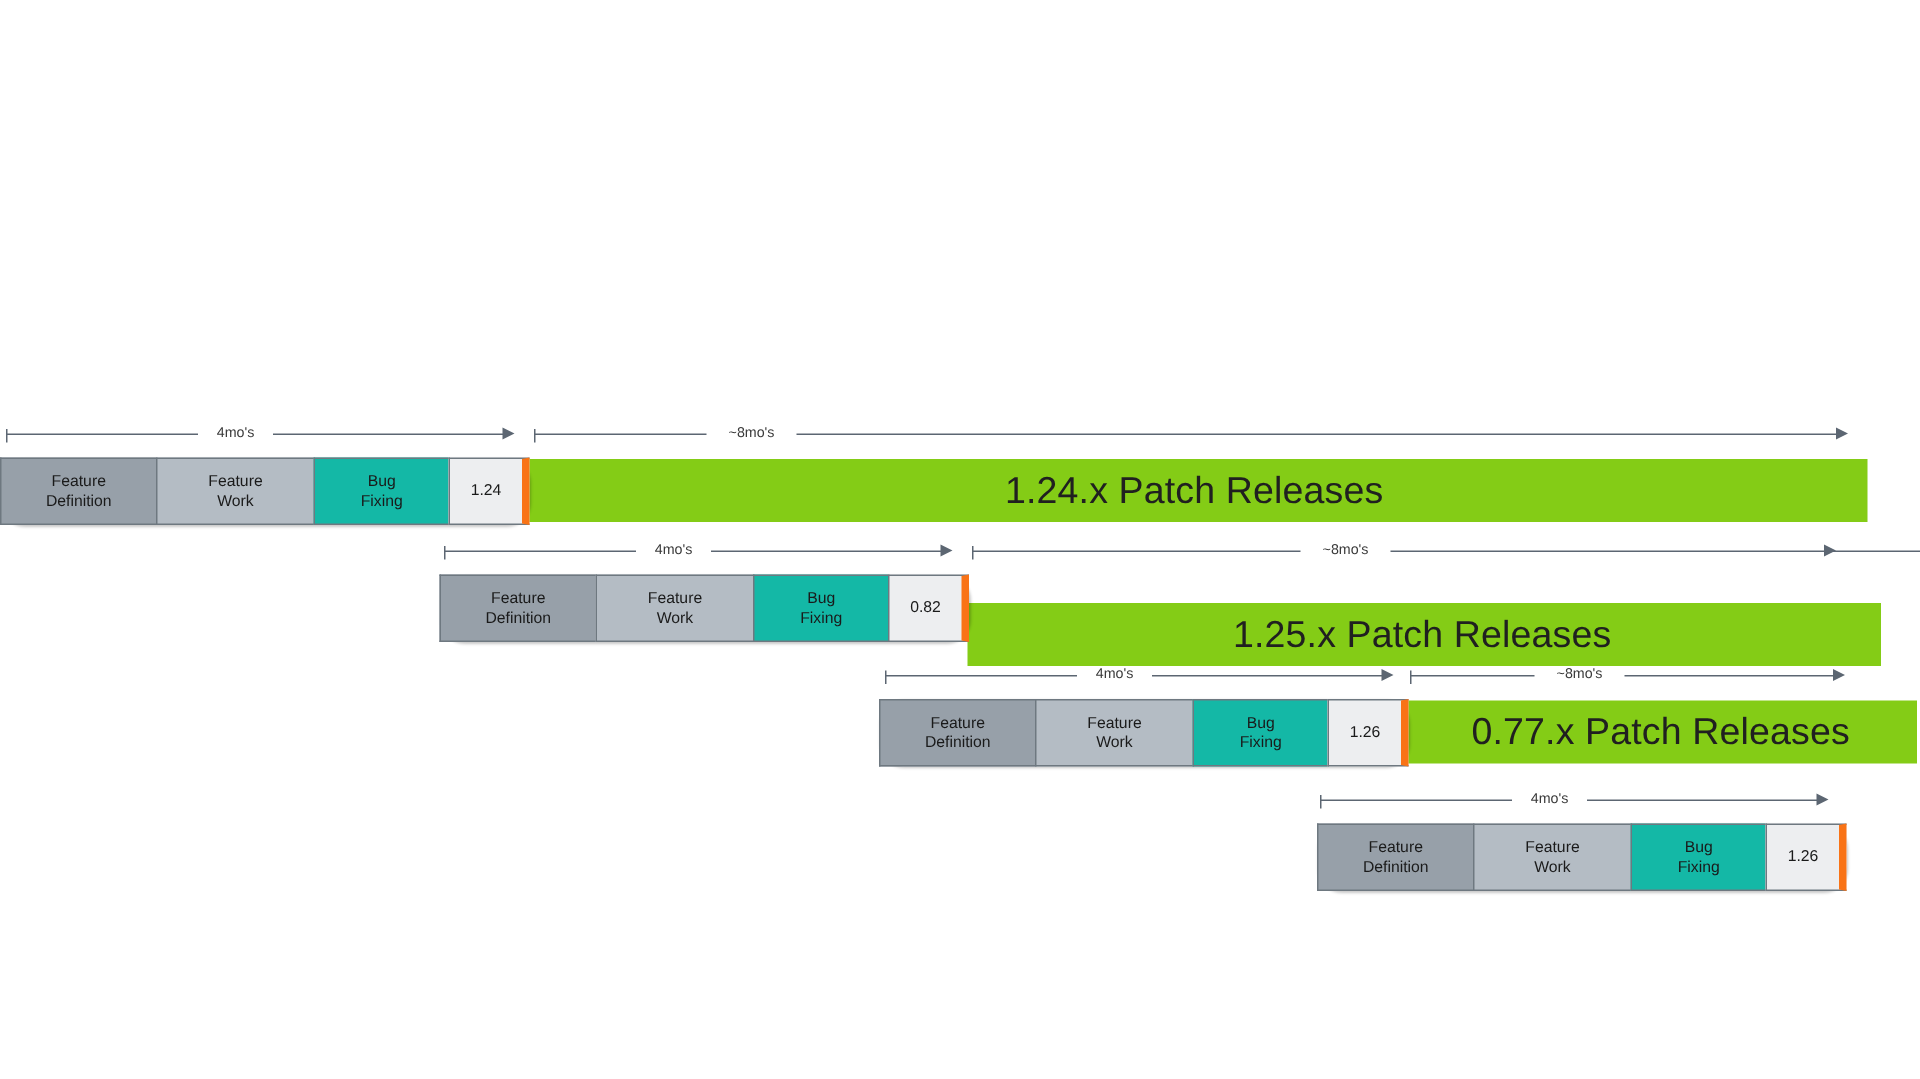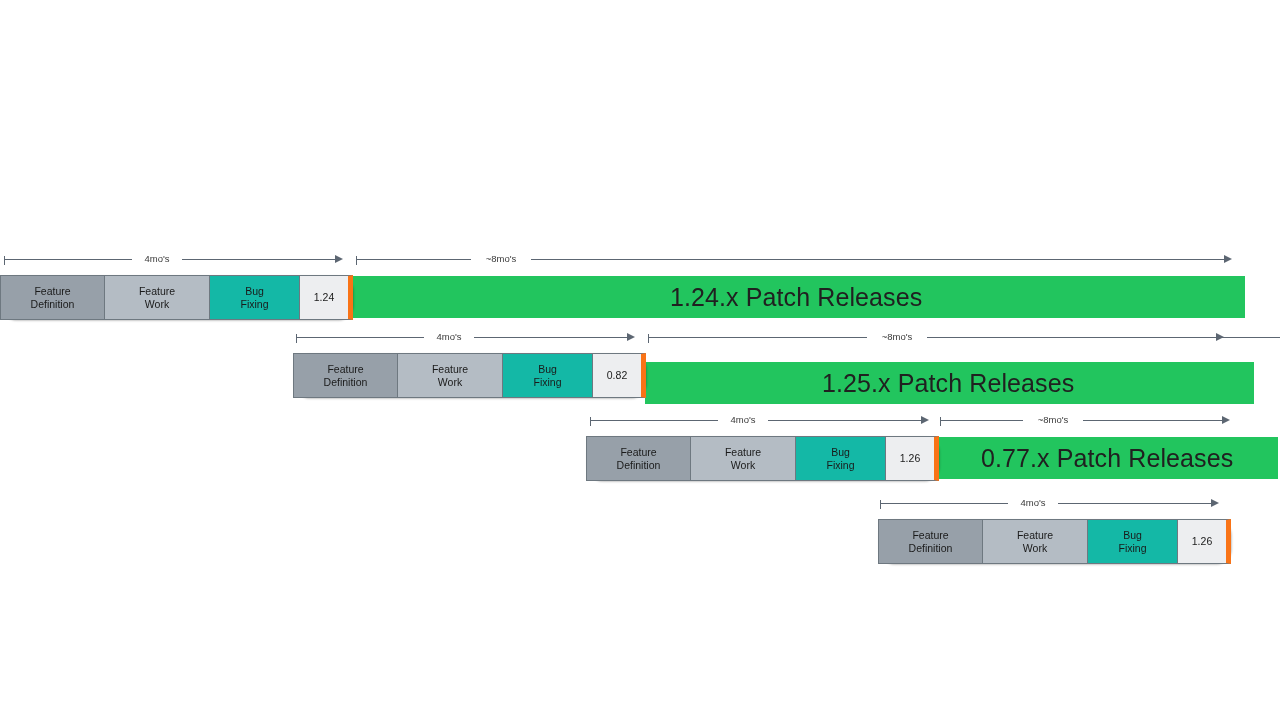--- a/index.html
+++ b/index.html
@@ -11,31 +11,32 @@
     width: 1280px;
     height: 719px;
     background: #ffffff;
     font-family: "Liberation Sans", sans-serif;
     overflow: hidden;
   }
   .canvas {
     position: relative;
     width: 1280px;
     height: 554px;
+    margin-top: 30px;
   }
 
   
   .release-row {
     position: absolute;
   }
 
   
   .patch-band {
     position: absolute;
-    background: #22c55e;
+    background: #84cc16;
     display: flex;
     align-items: center;
     box-sizing: border-box;
   }
   .patch-band-label {
     color: #202020;
     white-space: nowrap;
     font-weight: 400;
     letter-spacing: 0.1px;
   }
@@ -166,21 +167,21 @@
     </div>
 
     <div class="measure" style="left:648px; top:328px; width:585px;">
       <span class="cap-left"></span>
       <span class="seg" style="left:0px; width:219px;"></span>
       <span class="seg" style="left:279px; width:590px;"></span>
       <span class="arrow-head" style="left:568px;"></span>
       <span class="measure-label" style="left:219px; width:60px;">~8mo's</span>
     </div>
 
-    <div class="patch-band" style="left:645px; top:362px; width:609px; height:42px;">
+    <div class="patch-band" style="left:645px; top:372px; width:609px; height:42px;">
       <span class="patch-band-label" style="position:absolute; left:177px; font-size:25px;">1.25.x Patch Releases</span>
     </div>
 
     <div class="phase-bar" style="left:293px; top:353px; width:353px; height:45px;">
       <div class="phase phase-def" style="width:104px;">
         <span class="phase-line">Feature</span>
         <span class="phase-line">Definition</span>
       </div>
       <div class="phase phase-work" style="width:105px;">
         <span class="phase-line">Feature</span>

